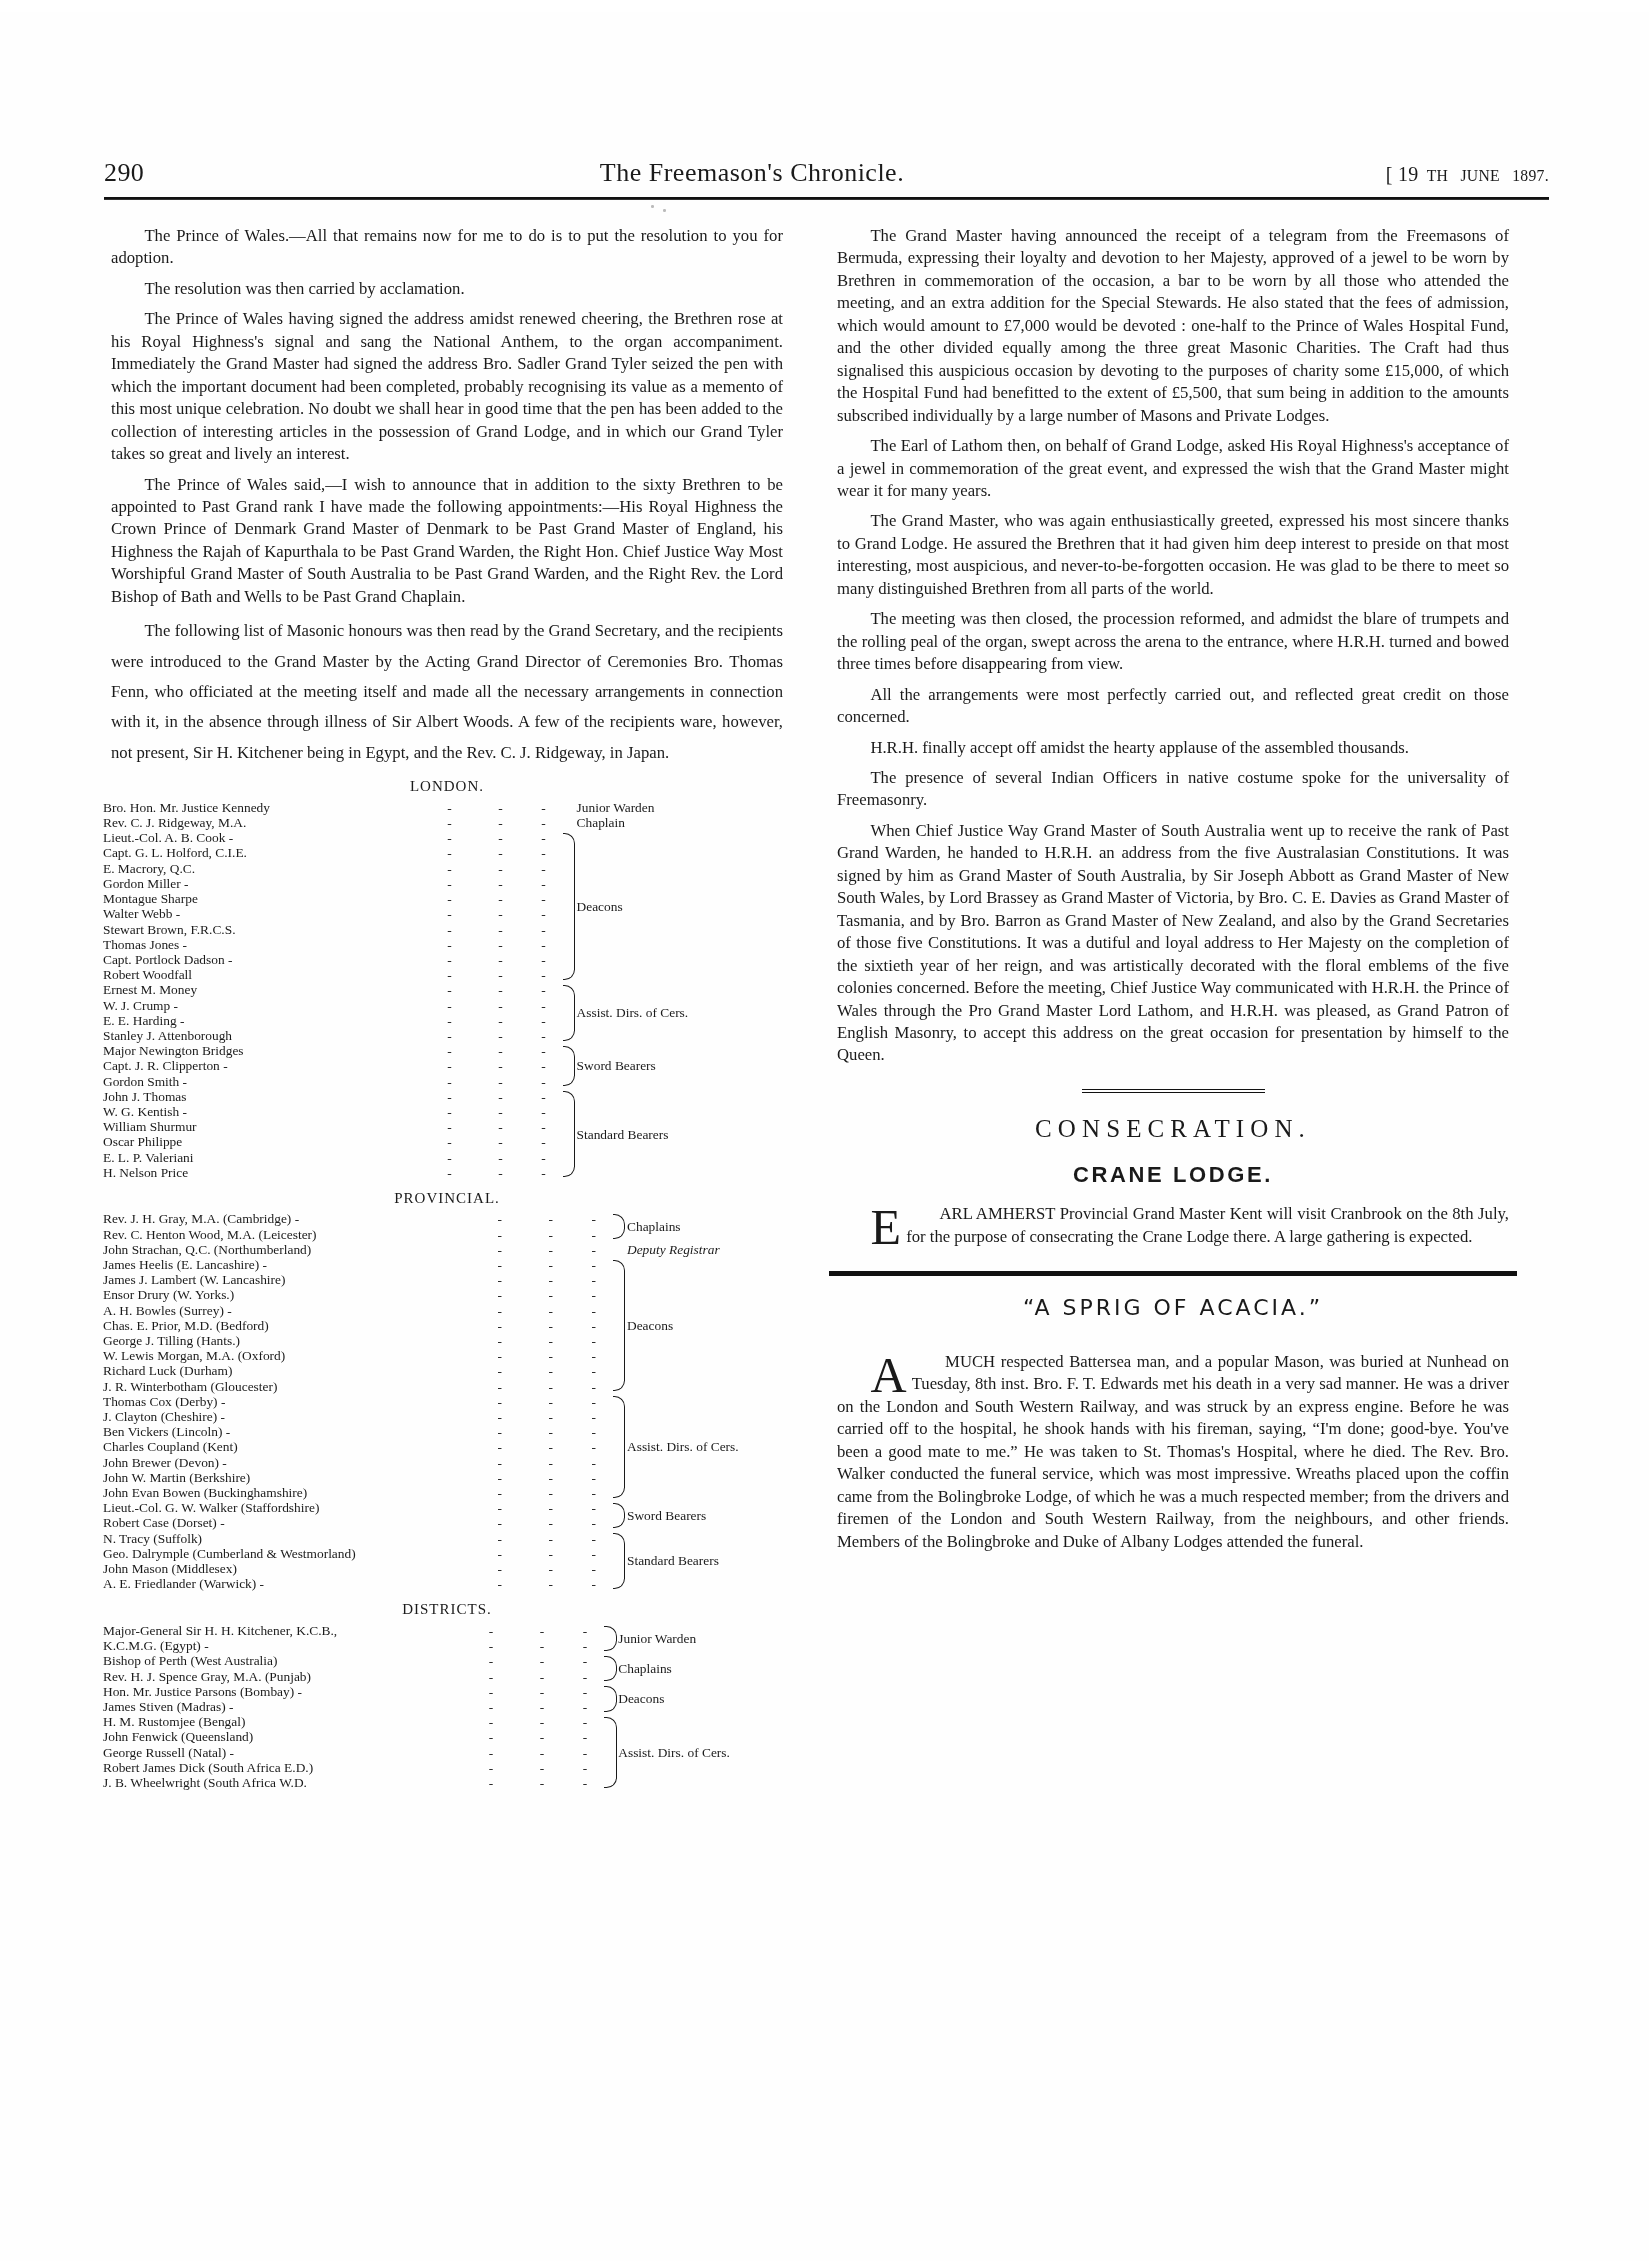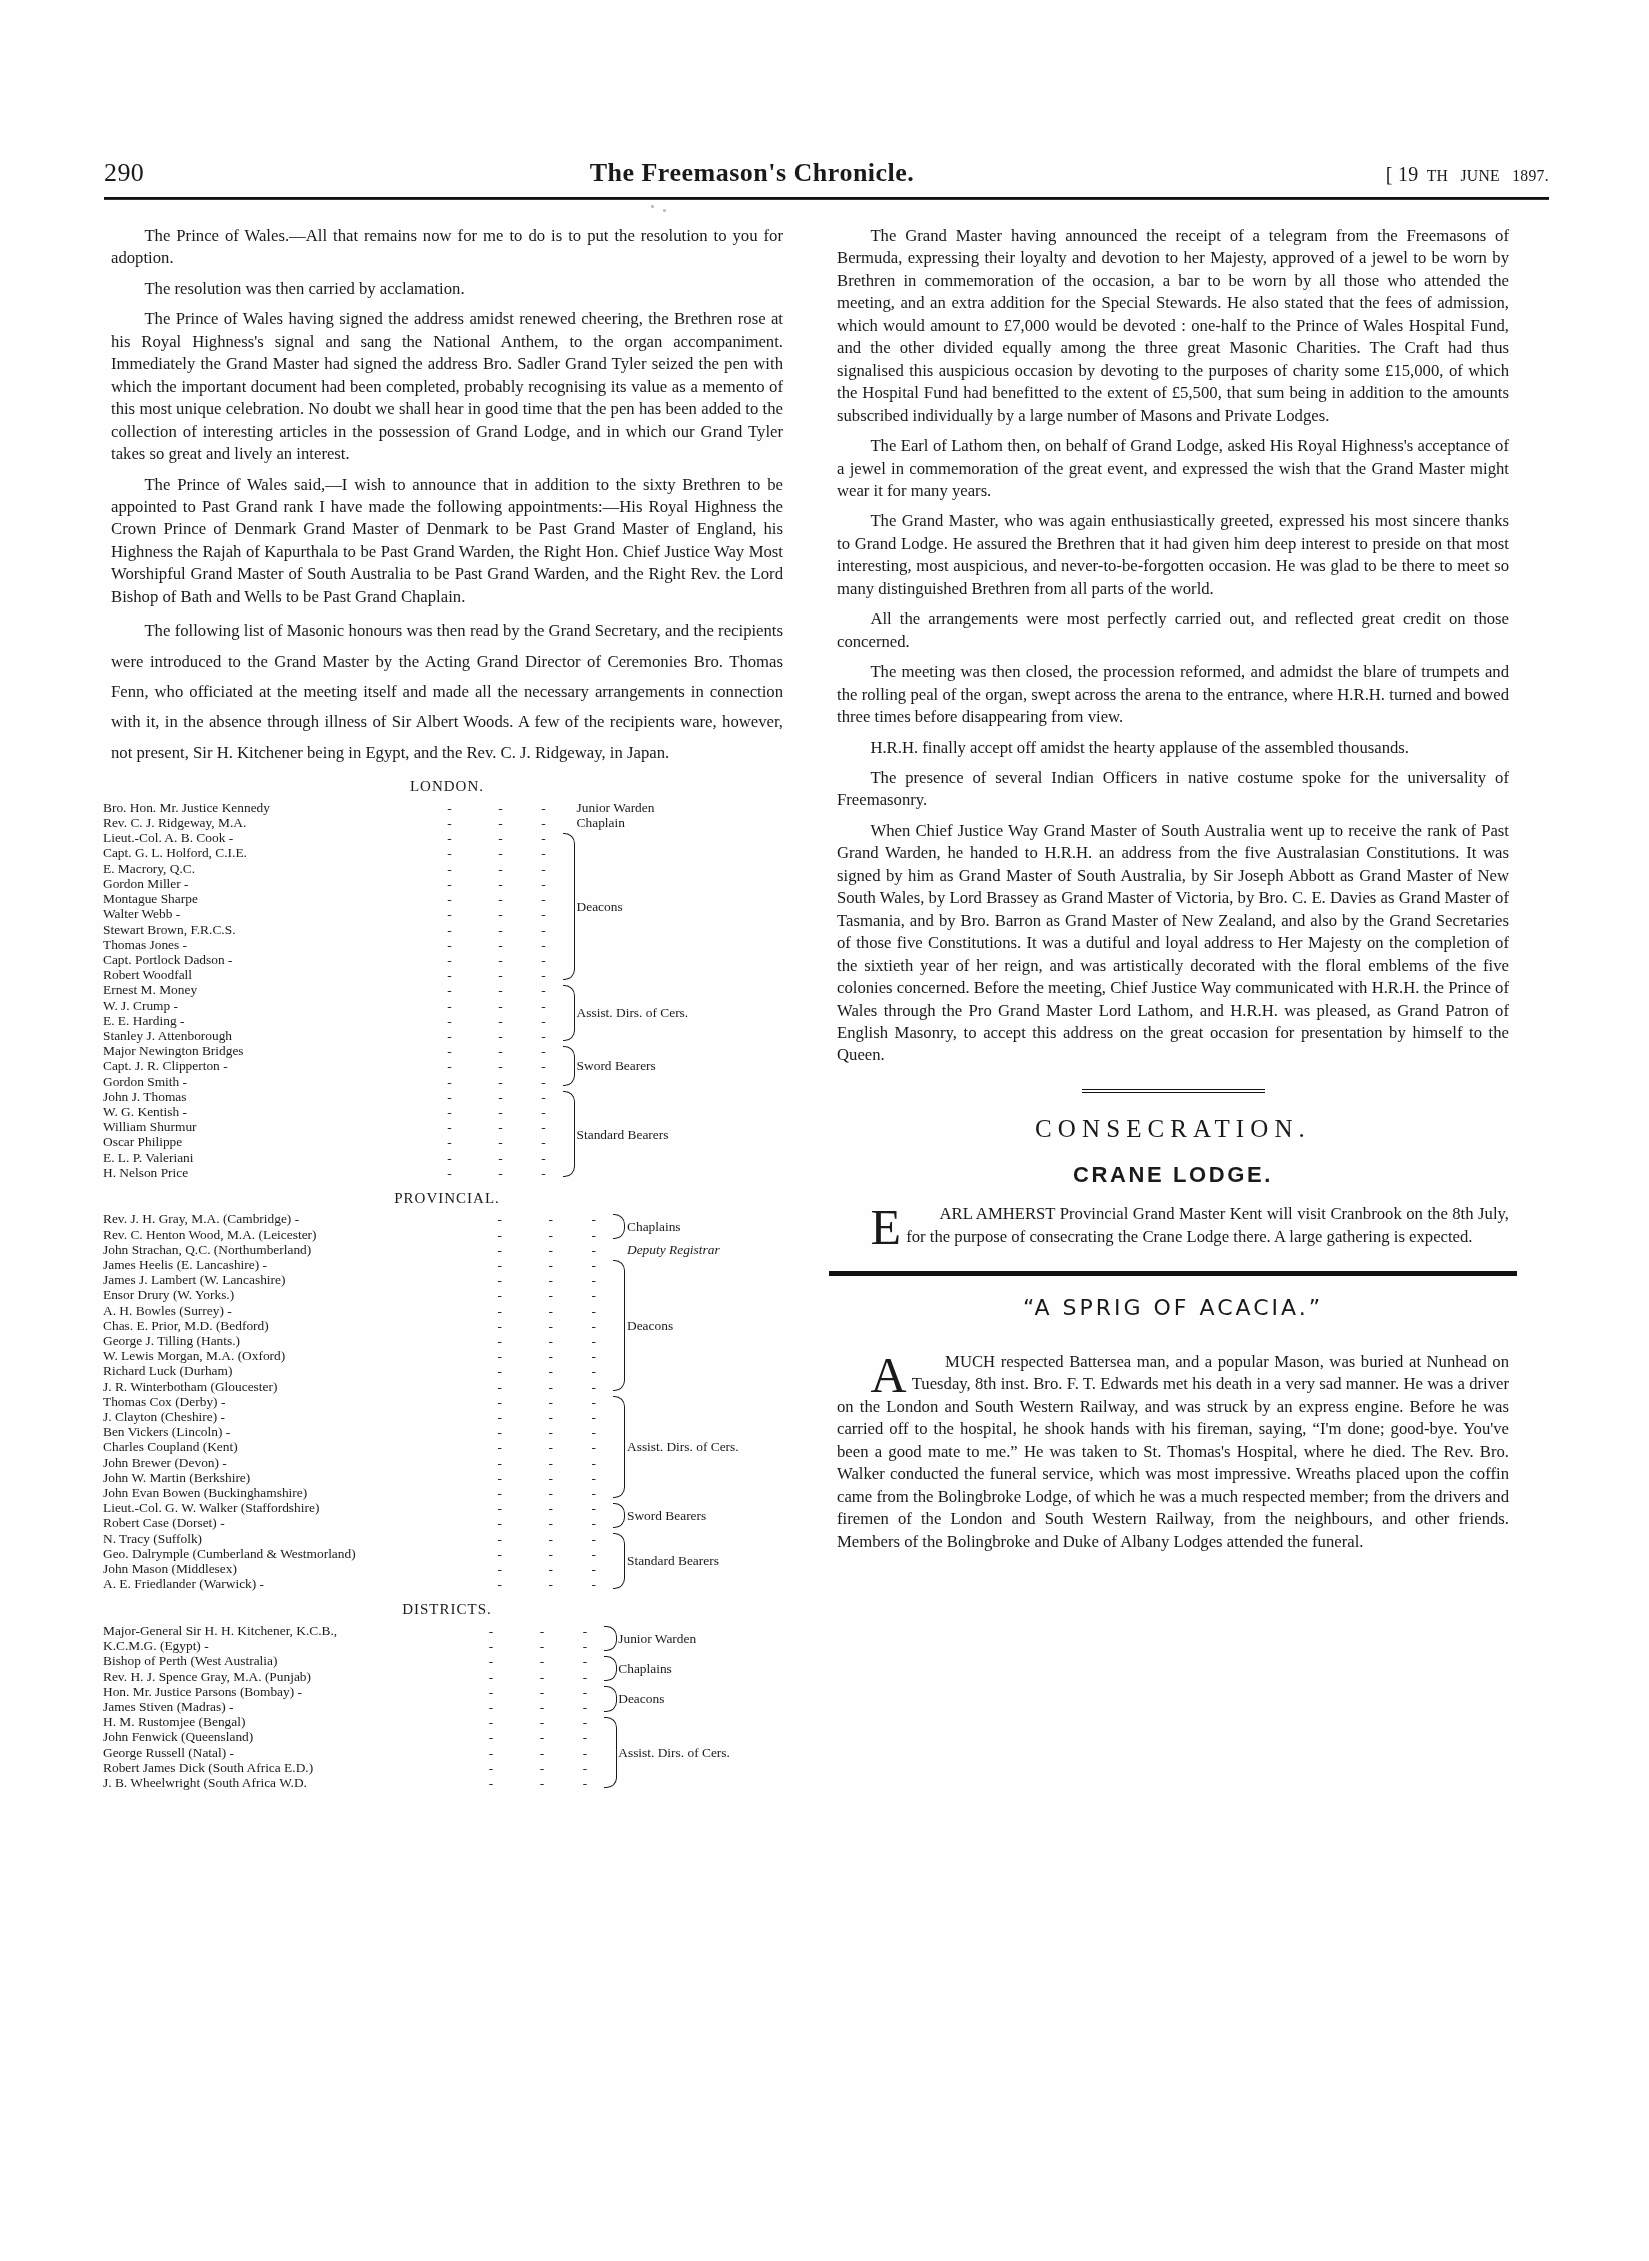--- a/index.html
+++ b/index.html
@@ -32,21 +32,21 @@
     display: flex;
     align-items: baseline;
     justify-content: space-between;
   }
   .folio {
     font-size: 26px;
     letter-spacing: 0.4px;
   }
   .journal-title {
     font-size: 26px;
-    font-weight: bold;
+    font-weight: normal;
     letter-spacing: 0.5px;
     flex: 1;
     text-align: center;
     margin-left: -26px;
   }
   .issue-date {
     font-size: 20px;
     letter-spacing: 0.3px;
     white-space: nowrap;
   }
@@ -649,22 +649,22 @@
             </tr>
           </tbody>
         </table>
       </div>
   </div>
 
   <div class="col col-right">
     <p>The Grand Master having announced the receipt of a telegram from the Freemasons of Bermuda, expressing their loyalty and devotion to her Majesty, approved of a jewel to be worn by Brethren in commemoration of the occasion, a bar to be worn by all those who attended the meeting, and an extra addition for the Special Stewards. He also stated that the fees of admission, which would amount to £7,000 would be devoted : one-half to the Prince of Wales Hospital Fund, and the other divided equally among the three great Masonic Charities. The Craft had thus signalised this auspicious occasion by devoting to the purposes of charity some £15,000, of which the Hospital Fund had benefitted to the extent of £5,500, that sum being in addition to the amounts subscribed individually by a large number of Masons and Private Lodges.</p>
     <p>The Earl of Lathom then, on behalf of Grand Lodge, asked His Royal Highness's acceptance of a jewel in commemoration of the great event, and expressed the wish that the Grand Master might wear it for many years.</p>
     <p>The Grand Master, who was again enthusiastically greeted, expressed his most sincere thanks to Grand Lodge. He assured the Brethren that it had given him deep interest to preside on that most interesting, most auspicious, and never-to-be-forgotten occasion. He was glad to be there to meet so many distinguished Brethren from all parts of the world.</p>
+    <p>The meeting was then closed, the procession reformed, and admidst the blare of trumpets and the rolling peal of the organ, swept across the arena to the entrance, where H.R.H. turned and bowed three times before disappearing from view.</p>
     <p>All the arrangements were most perfectly carried out, and reflected great credit on those concerned.</p>
-    <p>The meeting was then closed, the procession reformed, and admidst the blare of trumpets and the rolling peal of the organ, swept across the arena to the entrance, where H.R.H. turned and bowed three times before disappearing from view.</p>
     <p>H.R.H. finally accept off amidst the hearty applause of the assembled thousands.</p>
     <p>The presence of several Indian Officers in native costume spoke for the universality of Freemasonry.</p>
     <p>When Chief Justice Way Grand Master of South Australia went up to receive the rank of Past Grand Warden, he handed to H.R.H. an address from the five Australasian Constitutions. It was signed by him as Grand Master of South Australia, by Sir Joseph Abbott as Grand Master of New South Wales, by Lord Brassey as Grand Master of Victoria, by Bro. C. E. Davies as Grand Master of Tasmania, and by Bro. Barron as Grand Master of New Zealand, and also by the Grand Secretaries of those five Constitutions. It was a dutiful and loyal address to Her Majesty on the completion of the sixtieth year of her reign, and was artistically decorated with the floral emblems of the five colonies concerned. Before the meeting, Chief Justice Way communicated with H.R.H. the Prince of Wales through the Pro Grand Master Lord Lathom, and H.R.H. was pleased, as Grand Patron of English Masonry, to accept this address on the great occasion for presentation by himself to the Queen.</p>
 
     <div class="thin-rule"></div>
 
     <h2 class="head-consecration">CONSECRATION.</h2>
     <h3 class="head-lodge">CRANE LODGE.</h3>
     <p class="dropcap-para"><span class="dropcap">E</span><span class="after-cap">ARL AMHERST Provincial Grand Master Kent will visit Cranbrook on the 8th July, for the purpose of consecrating the Crane Lodge there.   A large gathering is expected.</span></p>
 

